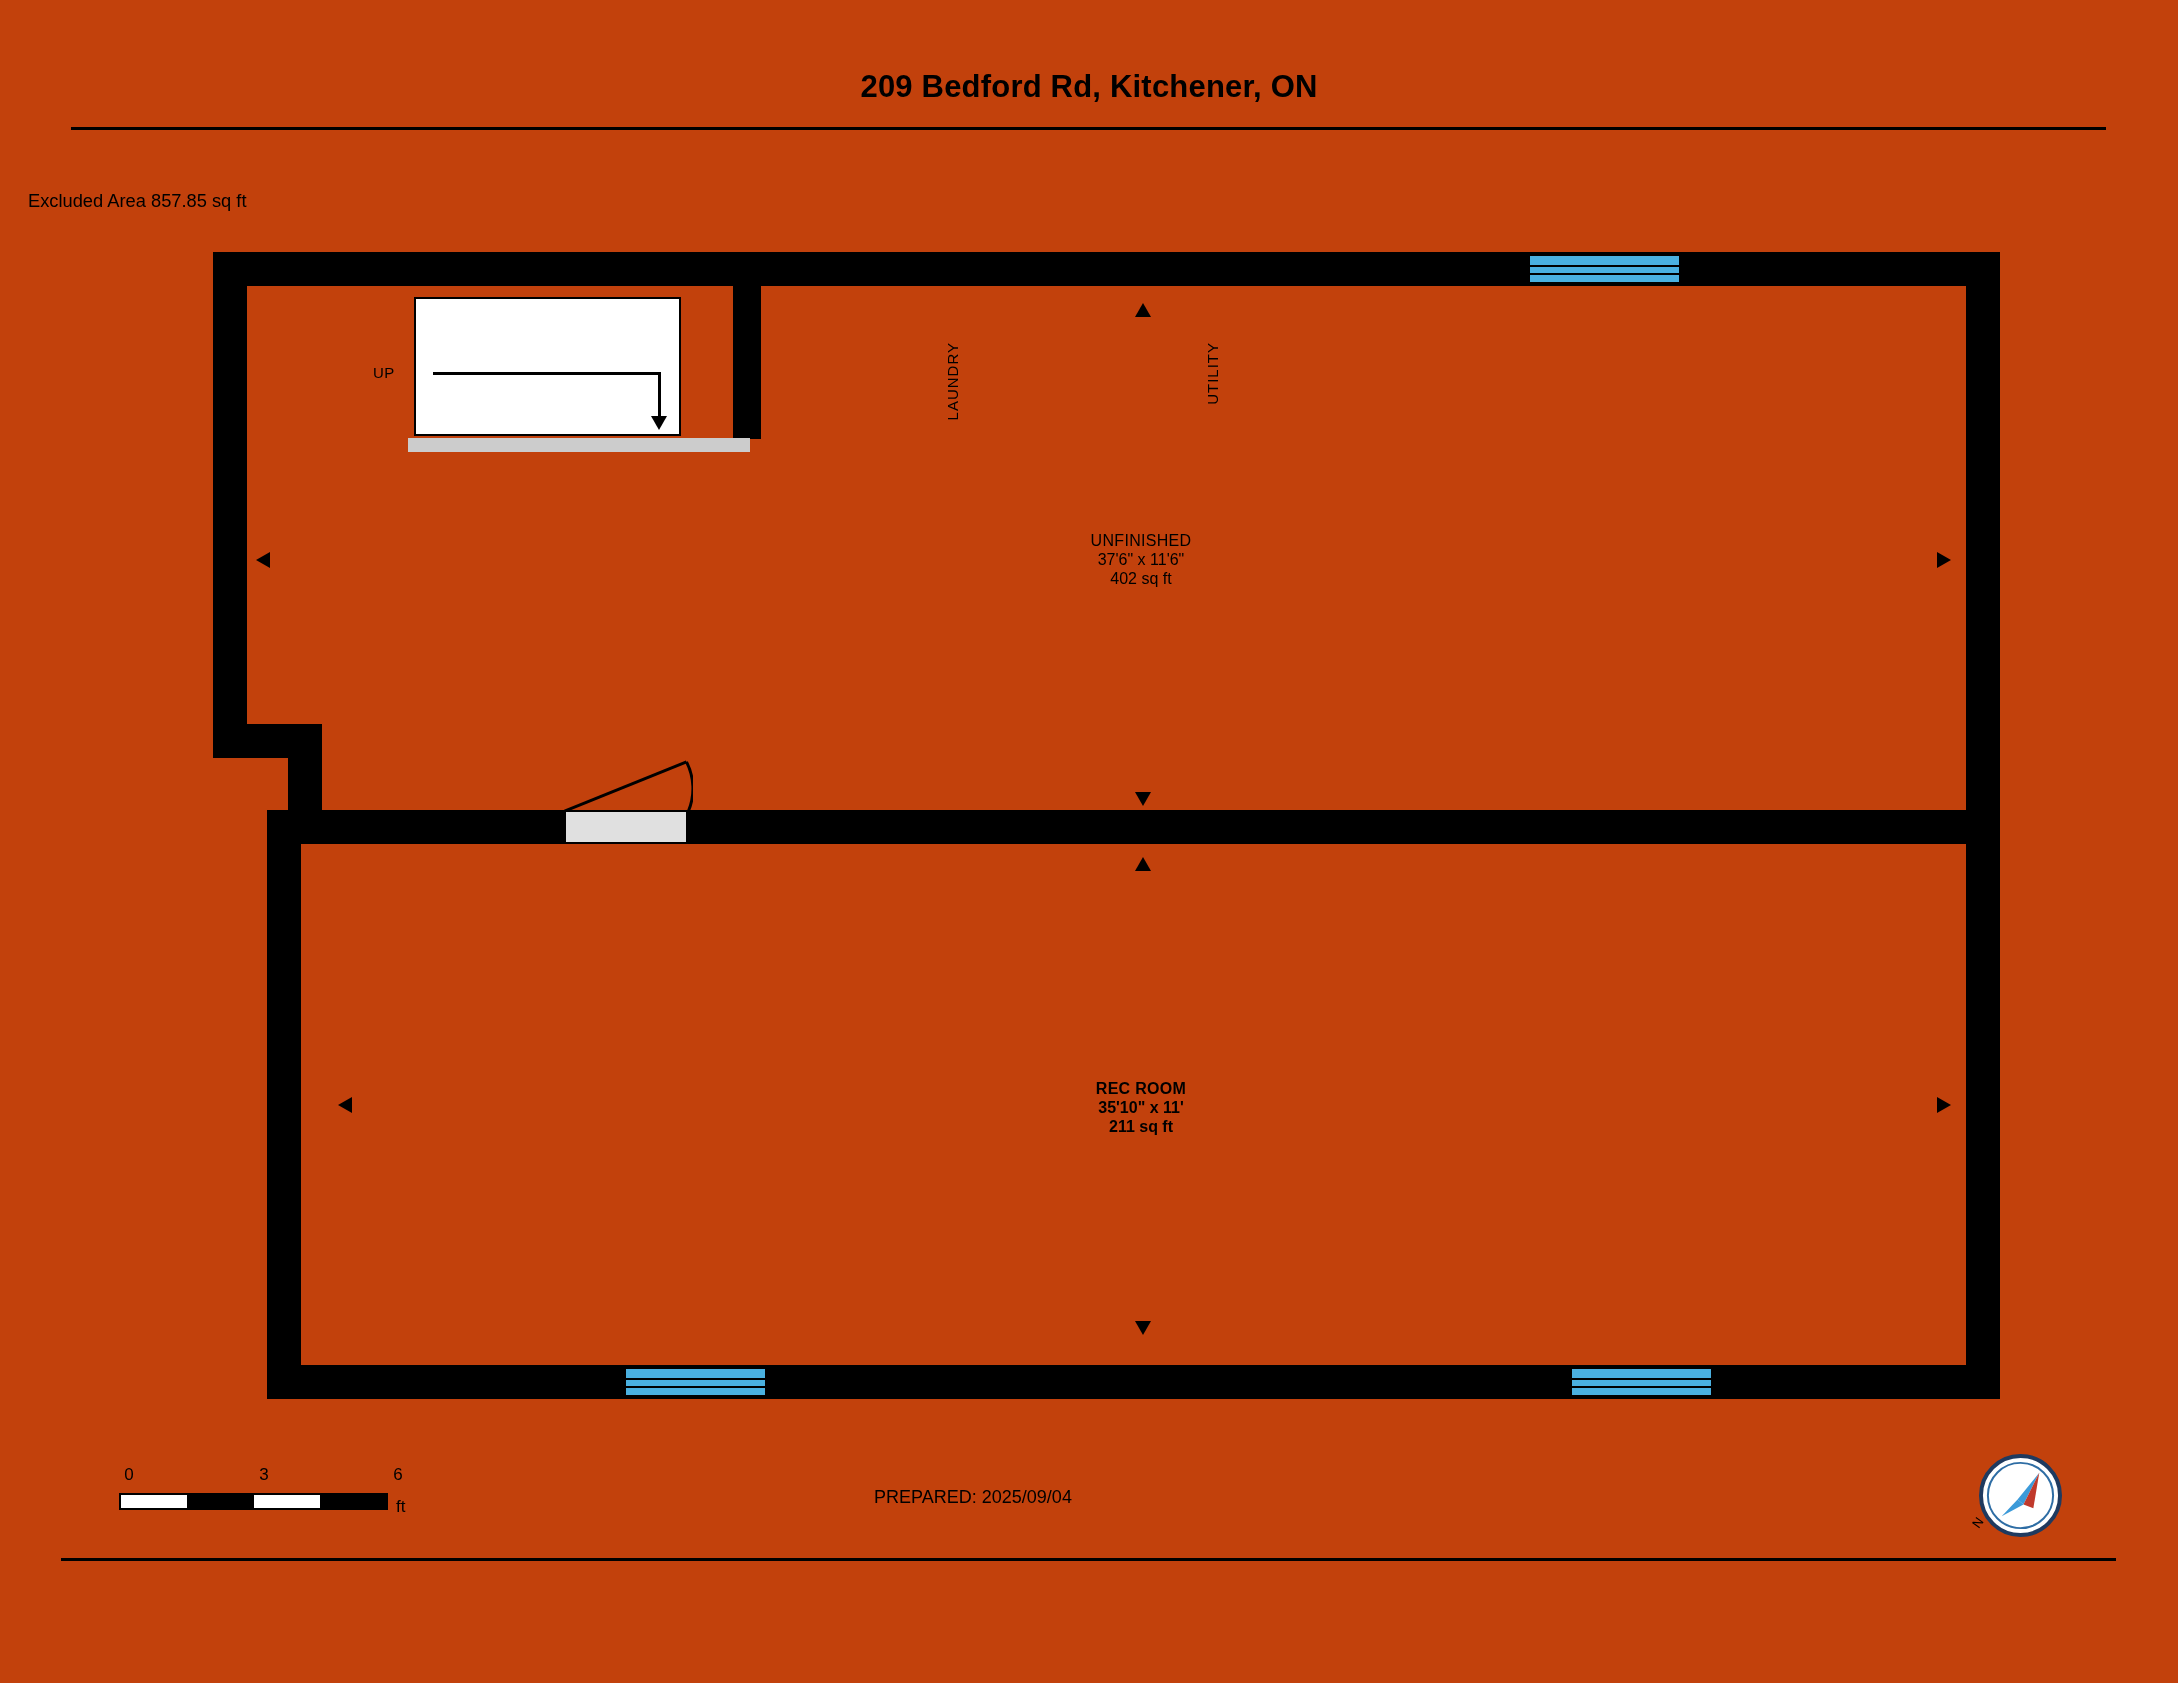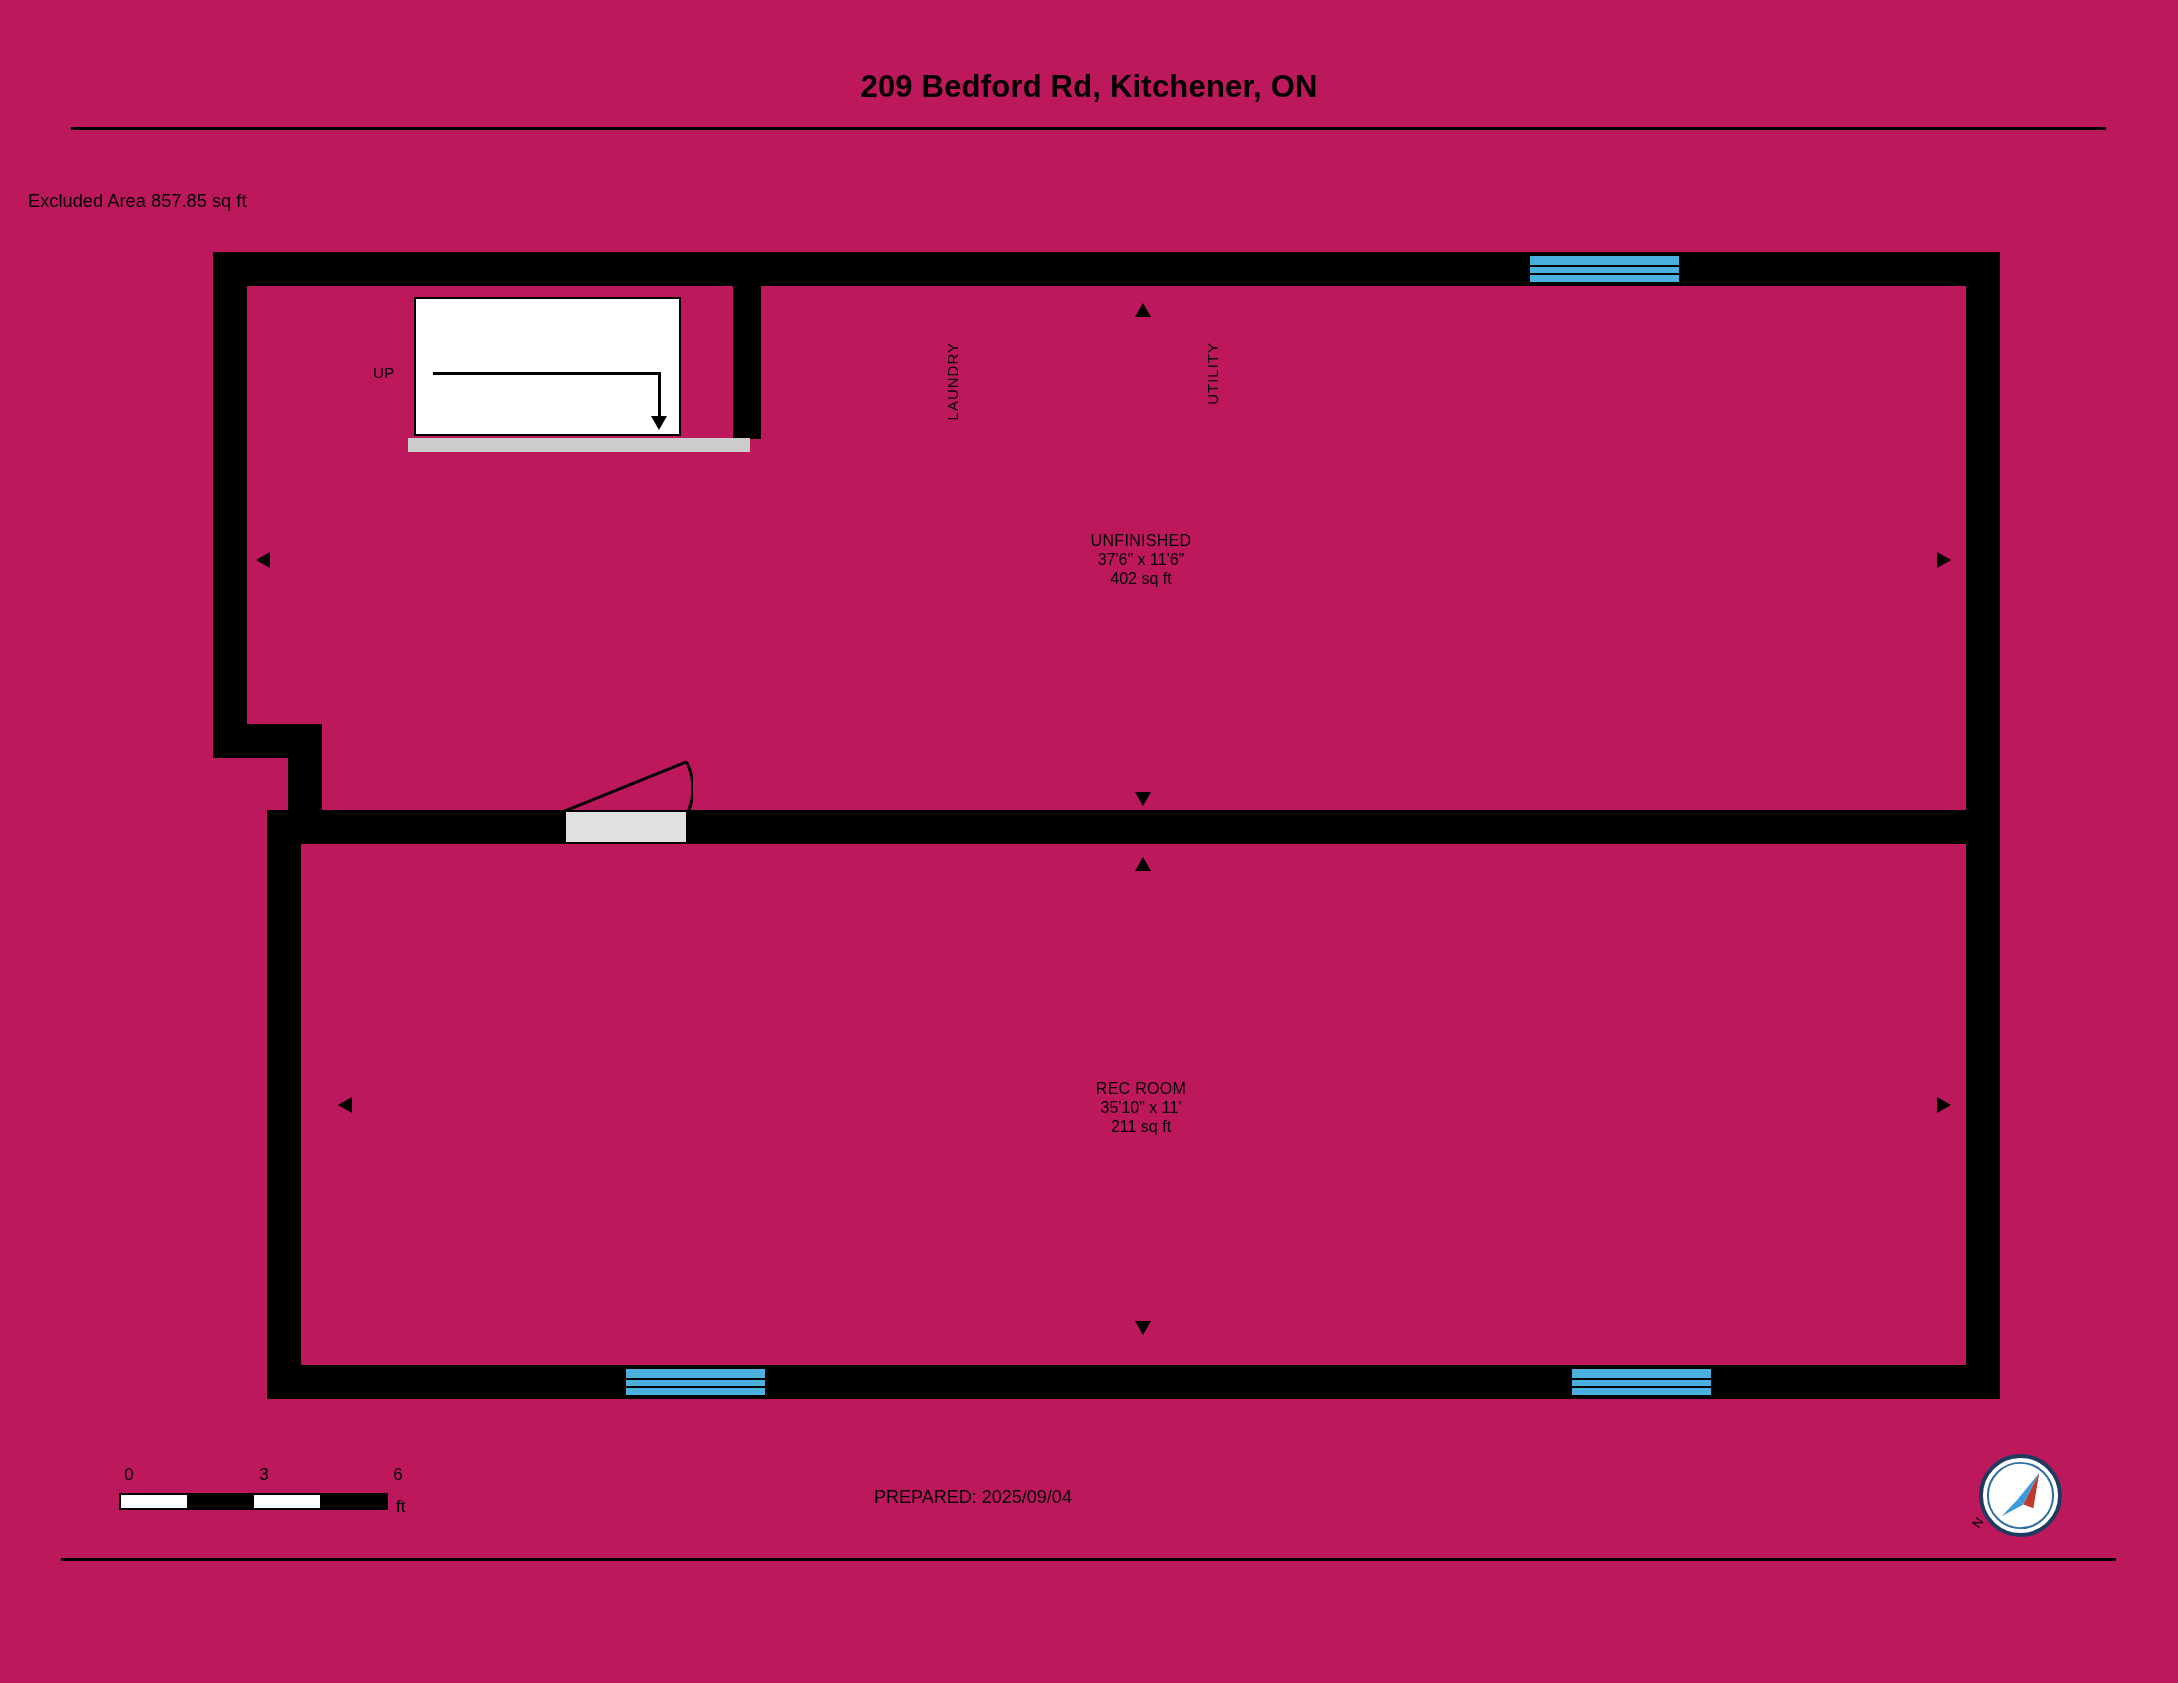--- a/index.html
+++ b/index.html
@@ -7,21 +7,21 @@
     margin: 0; padding: 0;
     width: 2178px; height: 1683px;
     background: #ffffff;
     font-family: "Liberation Sans", sans-serif;
     color: #000000;
   }
   #page {
     position: relative;
     width: 2178px;
     height: 1683px;
-    background: #be185d;
+    background: #c2410c;
     overflow: hidden;
   }
 
   
   .title {
     position: absolute;
     left: 0; top: 69px;
     width: 2178px;
     text-align: center;
     font-size: 31px;
@@ -231,21 +231,21 @@
     <div class="arrow arr-down" style="left:1135px; top:1321px;"></div>
     <div class="arrow arr-left" style="left:338px; top:1097px;"></div>
     <div class="arrow arr-right" style="left:1937px; top:1097px;"></div>
 
     <div class="room-label" style="left:1141px; top:531px;">
       <div class="nm">UNFINISHED</div>
       <div>37'6" x 11'6"</div>
       <div>402 sq ft</div>
     </div>
 
-    <div class="room-label" style="left:1141px; top:1079px;">
+    <div class="room-label" style="left:1141px; top:1079px;font-weight:bold;">
       <div class="nm">REC ROOM</div>
       <div>35'10" x 11'</div>
       <div>211 sq ft</div>
     </div>
   </div>
 
   <div class="scale-wrap">
     <div class="scale-nums">
       <span style="left:10px;">0</span>
       <span style="left:145px;">3</span>

